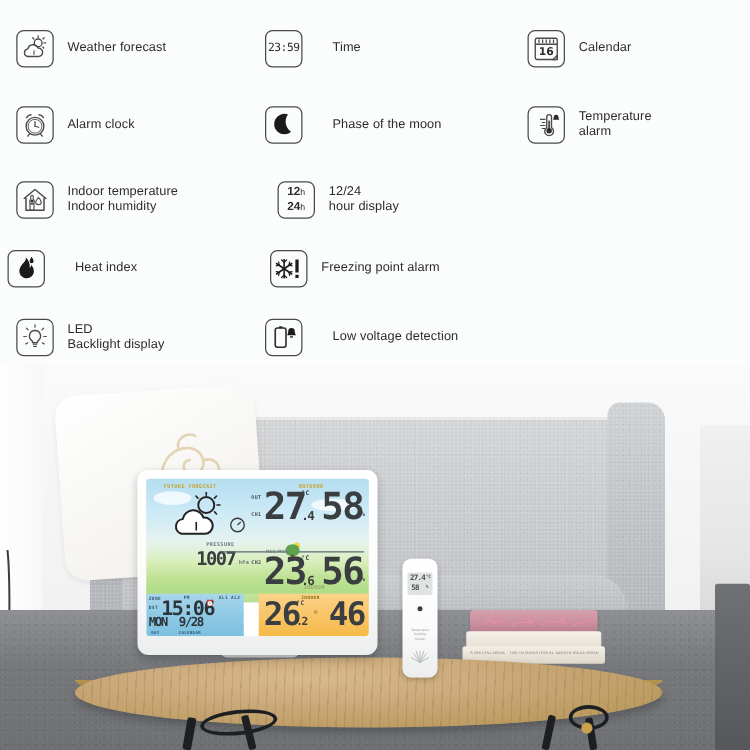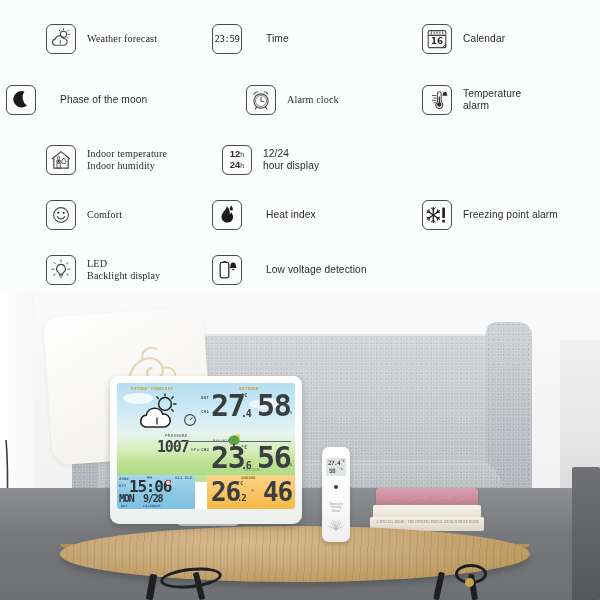--- a/index.html
+++ b/index.html
@@ -19,21 +19,21 @@
     padding:0;
   }
   .frow{
     position:absolute;left:0;width:600px;height:58px;
     display:flex;
   }
   .fcell{
     display:flex;align-items:center;
     box-sizing:border-box;
   }
-  .fcell.c1{width:206px;padding-left:46px;font-family:Liberation Serif, serif;}
+  .fcell.c1{width:206px;padding-left:13px;}
   .fcell.c2{width:200px;padding-left:6px;gap:13px;}
   .fcell.c3{width:194px;padding-left:16px;}
 
   .ibox{
     width:30px;height:30px;
     border:1.3px solid #4a4a4a;
     border-radius:6px;
     box-sizing:border-box;
     display:flex;align-items:center;justify-content:center;
     flex:0 0 30px;
@@ -252,43 +252,43 @@
             </g>
             <text x="13" y="18.4" font-family="DejaVu Sans, sans-serif" font-size="8.6" font-weight="bold" fill="#2c2c2c" text-anchor="middle">16</text>
             <path d="M18.3 21.6 L21.8 21.6 L21.8 18.2 Z" fill="none" stroke="#4a4a4a" stroke-width="1"></path>
           </svg>
         </div>
         <div class="flabel">Calendar</div>
       </div>
     </div>
 
     <div class="frow" style="top:71px">
-      <div class="fcell c2">
-        <div class="ibox">
-          <svg width="26" height="26" viewBox="0 0 26 26">
-            <path d="M18.9 18.4 A8.2 8.2 0 1 1 16.4 4.6 A9.6 9.6 0 0 0 18.9 18.4 Z" fill="#1b1b1b"></path>
-          </svg>
-        </div>
-        <div class="flabel">Phase of the moon</div>
-      </div>
       <div class="fcell c1">
         <div class="ibox">
           <svg width="26" height="26" viewBox="0 0 26 26">
             <circle cx="13" cy="14" r="7.1" fill="none" stroke="#4a4a4a" stroke-width="1.1"></circle>
             <circle cx="13" cy="14" r="5.5" fill="none" stroke="#4a4a4a" stroke-width="0.7"></circle>
             <path d="M6.2 7.1 a4.6 4.6 0 0 1 3.6 -2.3" fill="none" stroke="#4a4a4a" stroke-width="1.1" stroke-linecap="round"></path>
             <path d="M19.8 7.1 a4.6 4.6 0 0 0 -3.6 -2.3" fill="none" stroke="#4a4a4a" stroke-width="1.1" stroke-linecap="round"></path>
             <line x1="8.6" y1="20.1" x2="7.2" y2="21.9" stroke="#4a4a4a" stroke-width="1.1" stroke-linecap="round"></line>
             <line x1="17.4" y1="20.1" x2="18.8" y2="21.9" stroke="#4a4a4a" stroke-width="1.1" stroke-linecap="round"></line>
             <line x1="13" y1="14" x2="13" y2="10.3" stroke="#4a4a4a" stroke-width="1" stroke-linecap="round"></line>
             <line x1="13" y1="14" x2="16" y2="14.8" stroke="#4a4a4a" stroke-width="1" stroke-linecap="round"></line>
           </svg>
         </div>
         <div class="flabel">Alarm clock</div>
       </div>
+      <div class="fcell c2">
+        <div class="ibox">
+          <svg width="26" height="26" viewBox="0 0 26 26">
+            <path d="M18.9 18.4 A8.2 8.2 0 1 1 16.4 4.6 A9.6 9.6 0 0 0 18.9 18.4 Z" fill="#1b1b1b"></path>
+          </svg>
+        </div>
+        <div class="flabel">Phase of the moon</div>
+      </div>
       <div class="fcell c3">
         <div class="ibox">
           <svg width="26" height="26" viewBox="0 0 26 26">
             <path d="M13.4 15.1 V6.6 a1.9 1.9 0 0 1 3.8 0 V15.1 a3.5 3.5 0 1 1 -3.8 0 Z" fill="none" stroke="#4a4a4a" stroke-width="1.1"></path>
             <circle cx="15.3" cy="17.6" r="2.2" fill="#2c2c2c"></circle>
             <rect x="14.7" y="9.5" width="1.2" height="7.5" fill="#2c2c2c"></rect>
             <g stroke="#4a4a4a" stroke-width="0.9" stroke-linecap="round">
               <line x1="8.4" y1="8.5" x2="12.0" y2="8.5"></line>
               <line x1="9.8" y1="11.0" x2="12.0" y2="11.0"></line>
               <line x1="8.4" y1="13.4" x2="12.0" y2="13.4"></line>
@@ -323,31 +323,20 @@
             <div><b>12</b><i>h</i></div>
             <div><b>24</b><i>h</i></div>
           </div>
         </div>
         <div class="flabel">12/24
 hour display</div>
       </div>
     </div>
 
     <div class="frow" style="top:186px">
-      <div class="fcell c1">
-        <div class="ibox">
-          <svg width="26" height="26" viewBox="0 0 26 26">
-            <circle cx="13" cy="13" r="7.4" fill="none" stroke="#4a4a4a" stroke-width="1.1"></circle>
-            <circle cx="10.3" cy="10.8" r="1.05" fill="#2c2c2c"></circle>
-            <circle cx="15.7" cy="10.8" r="1.05" fill="#2c2c2c"></circle>
-            <path d="M9.4 14.6 a3.9 3.9 0 0 0 7.2 0" fill="none" stroke="#2c2c2c" stroke-width="1.1" stroke-linecap="round"></path>
-          </svg>
-        </div>
-        <div class="flabel">Comfort</div>
-      </div>
       <div class="fcell c2">
         <div class="ibox">
           <svg width="26" height="26" viewBox="0 0 26 26">
             <path d="M12.6 3.8 c.6 3.0 -2.0 4.4 -3.5 6.6 c-1.6 2.3 -1.9 4.2 -1.4 6.0 c.7 2.6 3.1 4.2 5.6 4.2 c3.2 0 5.8 -2.3 5.8 -5.6 c0 -2.2 -1.1 -3.8 -2.3 -5.3 c.2 1.4 -.3 2.3 -1.0 2.5 c.5 -2.9 -.9 -6.1 -3.2 -8.4 Z" fill="#1b1b1b"></path>
             <path d="M17.3 3.4 c.9 1.6 1.6 2.6 1.6 3.5 a1.6 1.6 0 0 1 -3.2 0 c0 -.9 .7 -1.9 1.6 -3.5 Z" fill="#1b1b1b"></path>
           </svg>
         </div>
         <div class="flabel">Heat index</div>
       </div>
       <div class="fcell c3">

